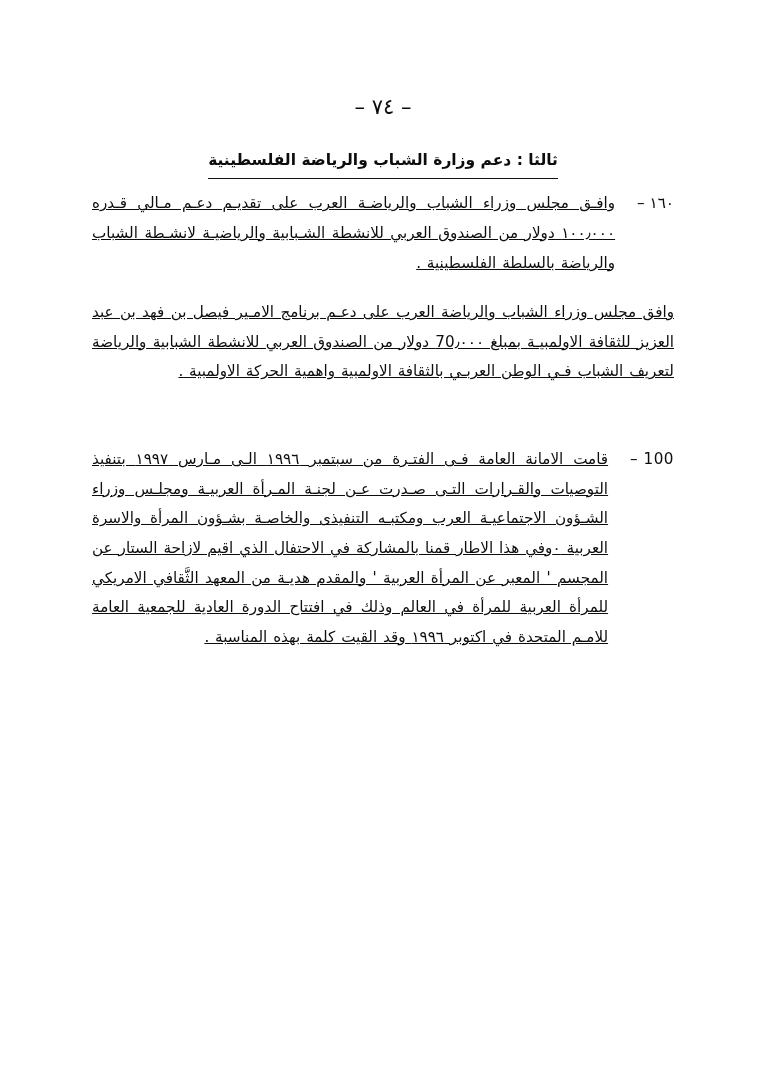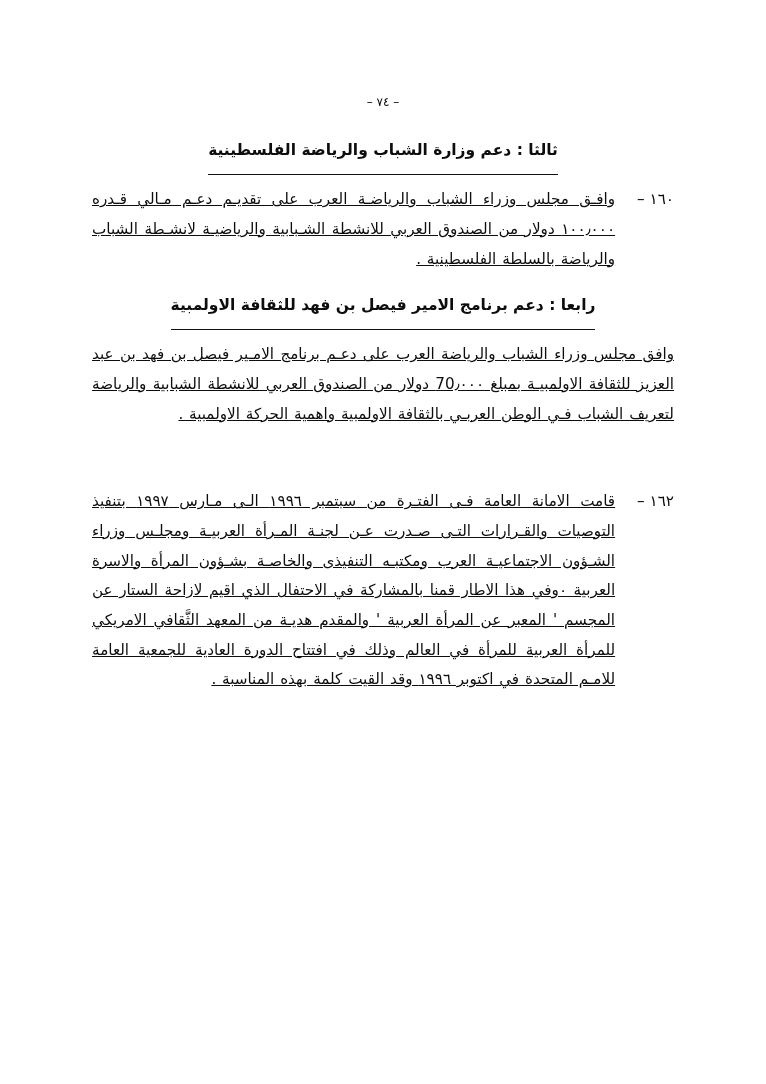--- a/index.html
+++ b/index.html
@@ -17,34 +17,34 @@
   }
   .page {
     width: 766px;
     height: 1084px;
     box-sizing: border-box;
     padding: 95px 92px 40px 92px;
     position: relative;
   }
   .page-number {
     text-align: center;
-    font-size: 12px;
+    font-size: 21px;
     letter-spacing: 1px;
     margin-bottom: 30px;
     direction: rtl;
   }
   .section-heading {
     text-align: center;
     font-size: 15.5px;
     font-weight: bold;
     direction: rtl;
     margin: 0 auto 10px auto;
     display: table;
     border-bottom: 1.3px solid #111;
-    padding-bottom: 12px;
+    padding-bottom: 6px;
     line-height: 1.5;
   }
   .heading-wrap {
     display: flex;
     justify-content: center;
   }
   .para {
     display: flex;
     direction: rtl;
     font-size: 15.2px;
@@ -80,29 +80,26 @@
   <div class="heading-wrap">
     <div class="section-heading">ثالثا : دعم وزارة الشباب والرياضة الفلسطينية</div>
   </div>
   <div class="para">
     <span class="num">١٦٠ –</span>
     <span class="body">وافـق مجلس وزراء الشباب والرياضـة العرب على تقديـم دعـم مـالي قـدره ١٠٠٫٠٠٠ دولار من الصندوق العربي للانشطة الشـبابية والرياضيـة لانشـطة الشباب والرياضة بالسلطة الفلسطينية .</span>
   </div>
 
   <div class="gap-sm"></div>
 
-  <div class="heading-wrap">
-    <div class="section-heading">رابعا : دعم برنامج الامير فيصل بن فهد للثقافة الاولمبية</div>
-  </div>
   <div class="para">
     <span class="body">وافق مجلس وزراء الشباب والرياضة العرب على دعـم برنامج الامـير فيصل بن فهد بن عبد العزيز للثقافة الاولمبيـة بمبلغ 70٫٠٠٠ دولار من الصندوق العربي للانشطة الشبابية والرياضة لتعريف الشباب فـي الوطن العربـي بالثقافة الاولمبية واهمية الحركة الاولمبية .</span>
   </div>
 
   <div class="gap-lg"></div>
 
   <div class="para">
-    <span class="num">١٦٢ –</span>
+    <span class="num">100 –</span>
     <span class="body">قامت الامانة العامة فـى الفتـرة من سبتمبر ١٩٩٦ الـى مـارس ١٩٩٧ بتنفيذ التوصيات والقـرارات التـى صـدرت عـن لجنـة المـرأة العربيـة ومجلـس وزراء الشـؤون الاجتماعيـة العرب ومكتبـه التنفيذى والخاصـة بشـؤون المرأة والاسرة العربية ٠وفي هذا الاطار قمنا بالمشاركة في الاحتفال الذي اقيم لازاحة الستار عن المجسم ' المعبر عن المرأة العربية ' والمقدم هديـة من المعهد الثَّقافي الامريكي للمرأة العربية للمرأة في العالم وذلك في افتتاح الدورة العادية للجمعية العامة للامـم المتحدة في اكتوبر ١٩٩٦ وقد القيت كلمة بهذه المناسبة .</span>
   </div>
 
   <div class="spacer-bottom"></div>
 
 </div>
 
 </body></html>

